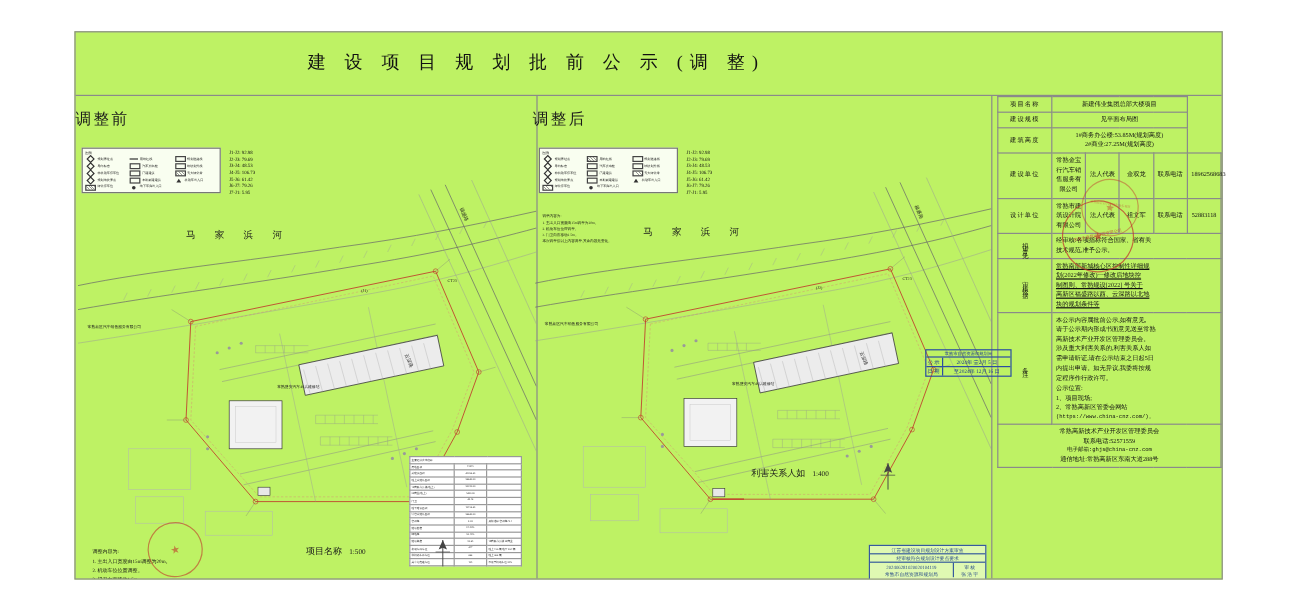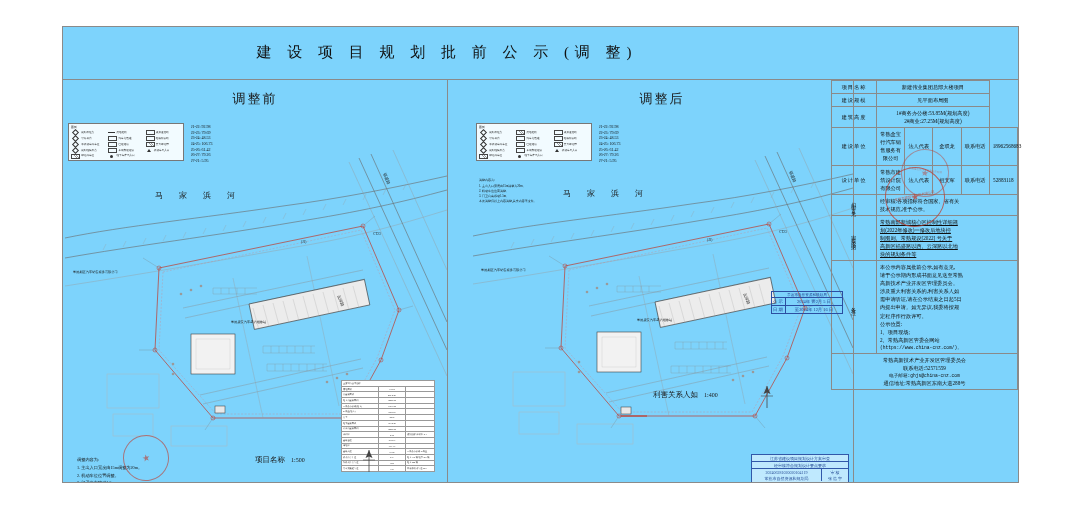--- a/index.html
+++ b/index.html
@@ -2,31 +2,31 @@
 <html><head>
 <meta charset="utf-8">
 <style>
   html,body{margin:0;padding:0;}
   body{
     width:1080px;height:507px;overflow:hidden;
     background:#ffffff;
     font-family:"Liberation Serif","DejaVu Serif",serif;
     color:#1a1a1a;
   }
-  .sheet{position:absolute;left:62px;top:26px;width:955px;height:455px;border:1px solid #8a8a8a;background:#7dd3fc;}
+  .sheet{position:absolute;left:62px;top:26px;width:955px;height:455px;border:1px solid #8a8a8a;background:#bef264;}
   
   .title-band{position:absolute;left:0;top:0;width:100%;height:53px;border-bottom:1px solid #8a8a8a;box-sizing:border-box;}
   .doc-title{position:absolute;left:0;top:16px;width:768px;text-align:center;font-size:15px;letter-spacing:6px;color:#111;}
   
   .body-row{position:absolute;left:0;top:53px;right:0;bottom:0;}
   .pane{position:absolute;top:0;bottom:0;box-sizing:border-box;}
   .pane-left{left:0;width:385px;border-right:1px solid #8a8a8a;}
-  .pane-right{left:408px;width:383px;border-right:1px solid #8a8a8a;}
+  .pane-right{left:381px;width:383px;border-right:1px solid #8a8a8a;}
   .pane-info{left:768px;right:0;}
-  .pane-head{position:absolute;left:0;top:0;width:100%;height:38px;text-align:center;font-size:13px;padding-top:10px;box-sizing:border-box;letter-spacing:2px;}
+  .pane-head{position:absolute;left:0;top:0;width:100%;height:38px;text-align:left;font-size:13px;padding-top:10px;box-sizing:border-box;letter-spacing:2px;}
   
   .canvas{position:absolute;left:0;top:38px;right:0;bottom:0;overflow:hidden;}
   .canvas svg{position:absolute;left:0;top:0;}
   
   .legend{position:absolute;border:0.6px solid #777;background:rgba(255,255,255,.9);
           font-size:2.6px;line-height:1.25;padding:1.5px 2px;box-sizing:border-box;}
   .legend-title{font-size:2.8px;margin-bottom:1px;}
   .legend-grid{display:grid;grid-template-columns:repeat(3,1fr);column-gap:2px;row-gap:0.9px;}
   .lg-item{display:flex;align-items:center;gap:1.2px;white-space:nowrap;}
   .lg-sym{width:7px;height:3px;flex:none;display:inline-block;}

